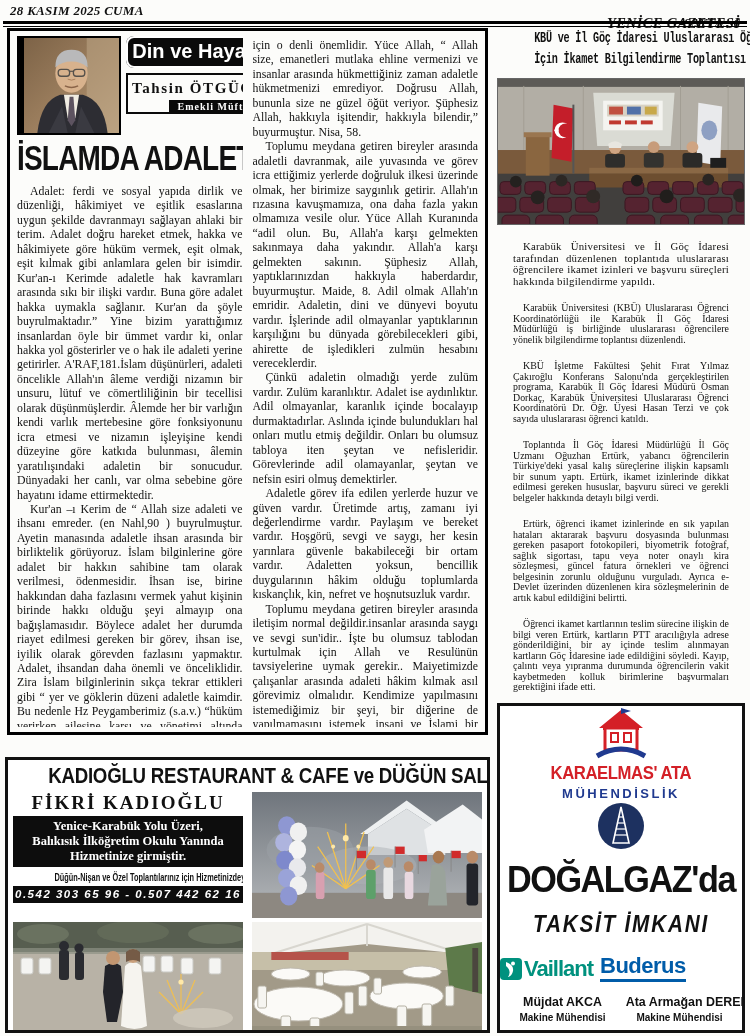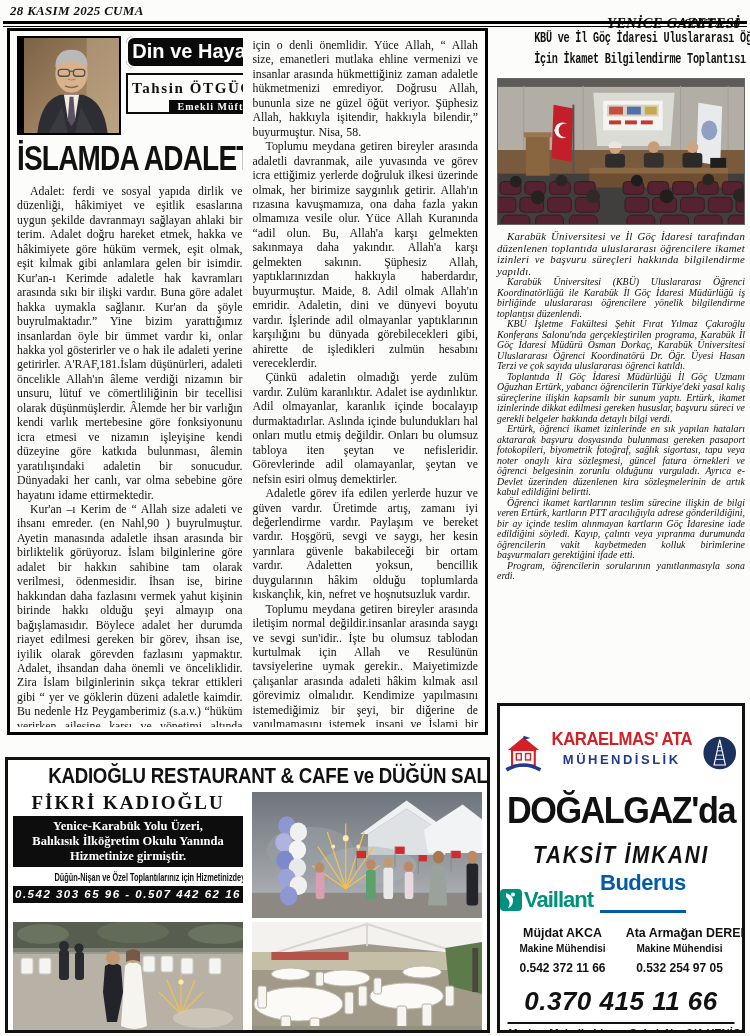--- a/index.html
+++ b/index.html
@@ -32,39 +32,39 @@
   .col2 .body-text{padding-top:2px;}
   .col2 .body-text p:first-child{text-indent:0;}
   
   .right-col{position:absolute;left:497px;top:28px;width:248px;}
   .kbu-headline{margin:0;text-align:center;font-family:Liberation Mono, monospace;font-weight:bold;}
   .kbu-headline span{display:block;font-size:14.5px;letter-spacing:-.3px;white-space:nowrap;
                      transform:scaleX(.7);transform-origin:center;line-height:21px;}
   .kbu-photo{width:248px;height:147px;border:1px solid #666;box-sizing:border-box;margin-top:8px;}
   .kbu-photo svg{width:100%;height:100%;display:block;}
   .kbu-body{margin-top:6px;text-align:justify;font-size:9.9px;line-height:10.5px;}
-  .kbu-body p{margin:0;text-indent:10px;font-style:italic;}
+  .kbu-body p{margin:16px;text-indent:10px;}
   .kbu-lead{font-size:10.8px;line-height:11.6px;letter-spacing:.2px;}
   
   .karaelmas-ad{position:absolute;left:497px;top:703px;width:248px;height:330px;border:3px solid #111;
                 box-sizing:border-box;background:#fff;text-align:center;overflow:hidden;}
-  .ka-logo-row{display:flex;align-items:flex-start;justify-content:space-between;padding:22px 5px 0;}
+  .ka-logo-row{display:flex;align-items:center;justify-content:space-between;padding:2px 5px 0;flex-direction:column;}
   .ka-brand{flex:1;}
   .ka-brand1{color:#d42027;font:bold 19px "Liberation Sans",sans-serif;letter-spacing:-.5px;
              transform:scaleX(.88);transform-origin:center;white-space:nowrap;}
   .ka-brand2{color:#203a8f;font:bold 13px "Liberation Sans",sans-serif;letter-spacing:2.5px;margin-top:2px;}
   .ka-big{font:bold 36px "Liberation Sans",sans-serif;letter-spacing:-1.5px;margin-top:8px;
           transform:scaleX(.95);transform-origin:center;white-space:nowrap;}
   .ka-sub{font:italic bold 23px "Liberation Sans",sans-serif;letter-spacing:2px;margin-top:10px;
           transform:scaleX(.9);transform-origin:center;white-space:nowrap;}
   .ka-logos{display:flex;justify-content:flex-start;align-items:flex-end;gap:7px;margin-top:14px;height:30px;}
   .vaillant{color:#00917e;font:bold 22px "Liberation Sans",sans-serif;letter-spacing:-1px;
             display:flex;align-items:center;gap:2px;}
   .buderus{color:#005ca9;font:bold 22px "Liberation Sans",sans-serif;letter-spacing:-.5px;
-           border-bottom:3px solid #005ca9;padding-bottom:14px;}
+           border-bottom:3px solid #005ca9;padding-bottom:0;}
   .ka-contacts{display:flex;margin-top:12px;padding:0 4px;}
   .ka-contact{flex:1;min-width:0;}
   .ka-name{font:bold 13.5px "Liberation Sans",sans-serif;white-space:nowrap;transform:scaleX(.92);transform-origin:center;}
   .ka-title{font:bold 10px "Liberation Sans",sans-serif;margin-top:3px;}
   .ka-phone{font:bold 12px "Liberation Sans",sans-serif;margin-top:7px;}
   .ka-mainphone{font:italic bold 26px "Liberation Sans",sans-serif;letter-spacing:.5px;margin-top:11px;white-space:nowrap;}
   .ka-address{font:italic bold 11.5px "Liberation Sans",sans-serif;border-top:2px solid #111;
               margin:5px 4px 0;padding-top:3px;white-space:nowrap;transform:scaleX(.97);transform-origin:center;}
   
   .kadioglu-ad{position:absolute;left:5px;top:757px;width:485px;height:276px;border:3px solid #111;

